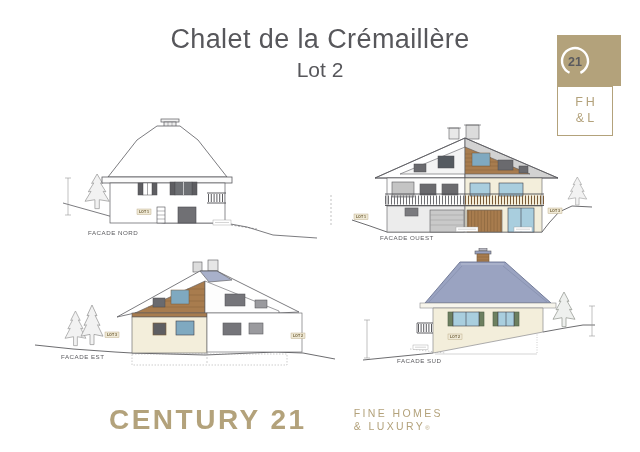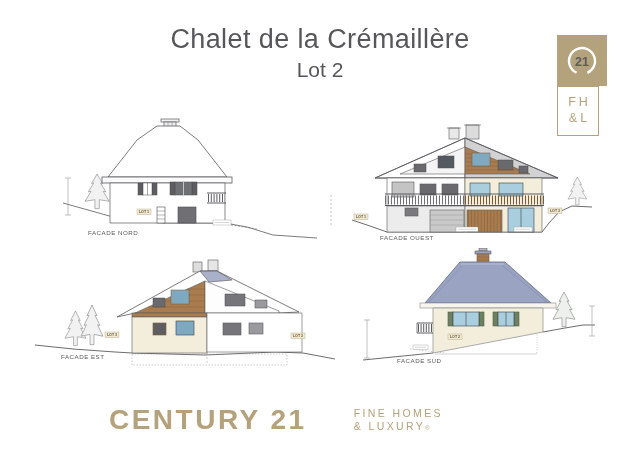--- a/index.html
+++ b/index.html
@@ -4,22 +4,22 @@
 <style>
   html,body{margin:0;padding:0;background:#ffffff;}
   .page{position:relative;width:640px;height:452px;background:#ffffff;overflow:hidden;
         font-family:"Liberation Sans",sans-serif;color:#57575b;padding-left:11px;}
   
   .title-block{position:absolute;top:24px;left:0;width:640px;text-align:center;line-height:1.15;}
   .title-main{font-size:27px;font-weight:500;letter-spacing:.4px;color:#57575b;}
   .title-sub{font-size:21px;font-weight:500;margin-top:3px;color:#57575b;}
   
   .brand-badge{position:absolute;top:35px;left:557px;width:50px;}
-  .seal{width:50px;height:51px;background:#b3a27b;display:flex;align-items:center;justify-content:center;}
-  .monogram{width:42px;height:50px;background:#ffffff;border:1.2px solid #b3a27b;box-sizing:border-box;
+  .seal{width:64px;height:51px;background:#b3a27b;display:flex;align-items:center;justify-content:flex-start;}
+  .monogram{width:56px;height:50px;background:#ffffff;border:1.2px solid #b3a27b;box-sizing:border-box;
             display:flex;flex-direction:column;align-items:center;justify-content:center;
             color:#b3a27b;font-size:12.5px;letter-spacing:3px;line-height:1.25;}
   .monogram span{display:block;text-indent:3px;}
   
   .facade{position:absolute;}
   .facade svg{display:block;}
   svg text{font-family:"Liberation Sans",sans-serif;fill:#5b5b5f;}
   .caption{font-size:6.2px;letter-spacing:.5px;}
   .lotlabel{font-size:3.6px;font-weight:bold;fill:#6b5b33;}
   

